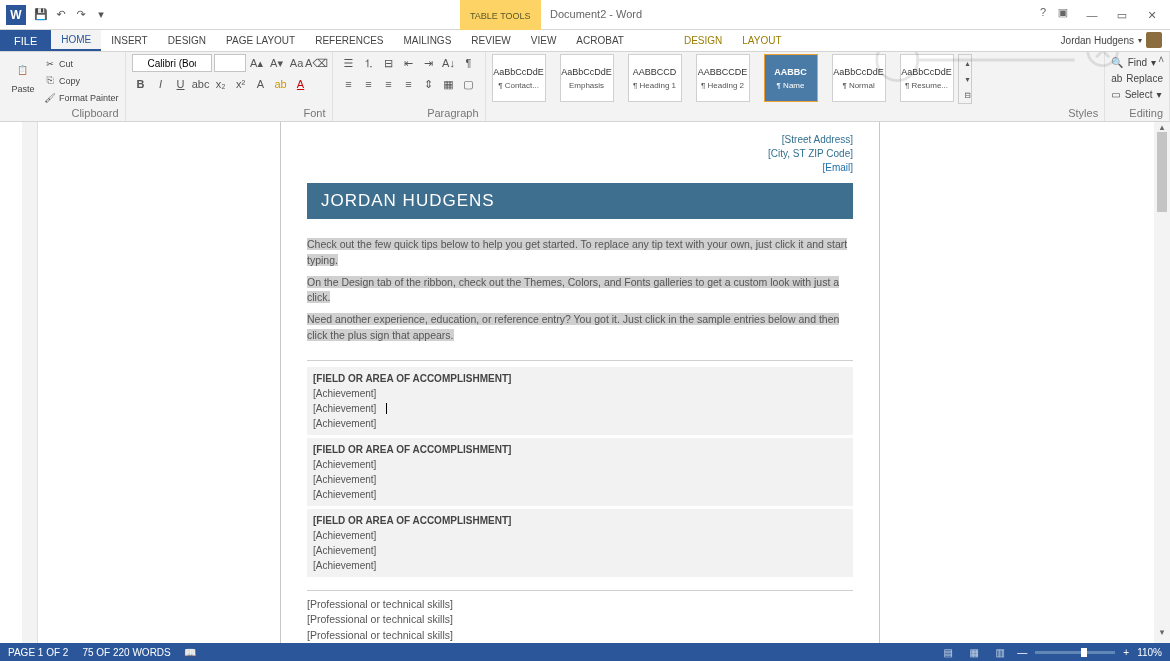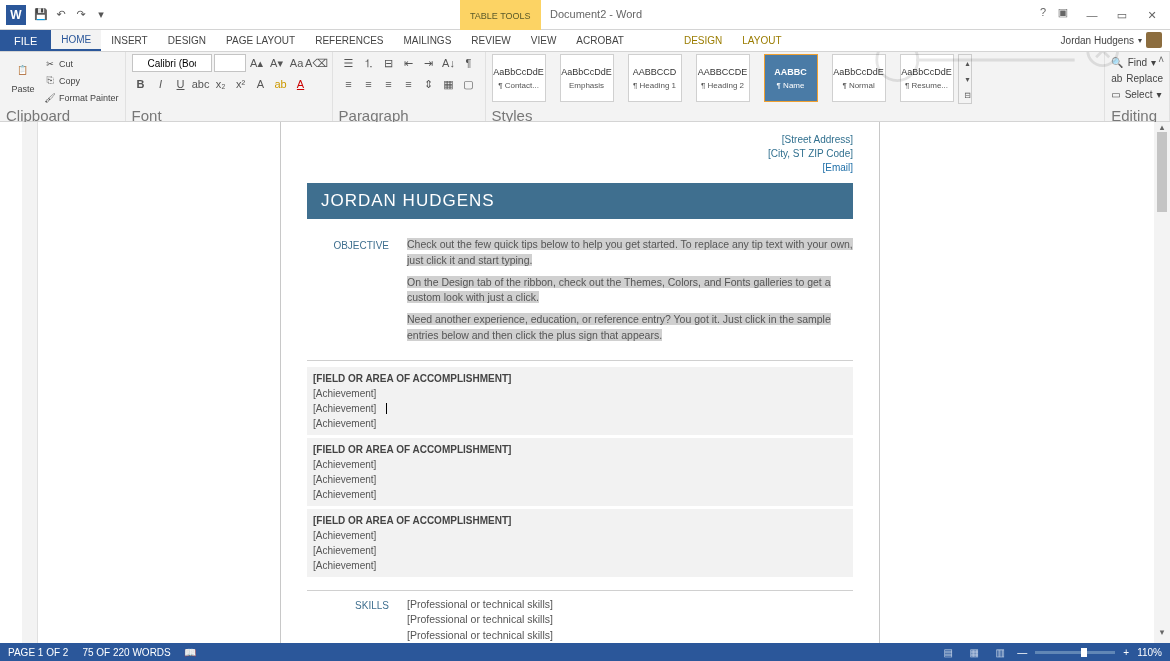--- a/index.html
+++ b/index.html
@@ -23,21 +23,21 @@
 .file-tab { background:#2b579a; color:#fff; padding:0 14px; display:flex; align-items:center; font-size:11px; }
 .rtab { padding:0 10px; display:flex; align-items:center; color:#444; font-size:10px; text-transform:uppercase; letter-spacing:0px; }
 .rtab.active { color:#2b579a; border-bottom:2px solid #2b579a; background:#f3f3f3; }
 .rtab.context { color:#9a7c00; }
 .user-badge { position:absolute; right:8px; top:2px; display:flex; align-items:center; gap:4px; color:#444; font-size:10px; }
 .user-badge .avatar { width:16px; height:16px; background:#8c6d3f; border-radius:2px; }
 
 
 .ribbon { height:70px; background:#f3f3f3; border-bottom:1px solid #d4d4d4; display:flex; }
 .group { border-right:1px solid #e1e1e1; padding:2px 6px 0 6px; display:flex; flex-direction:column; justify-content:space-between; }
-.group-label { font-size:15px; color:#777; text-align:left; height:14px; }
+.group-label { font-size:11px; color:#777; text-align:right; height:14px; }
 .group-body { display:flex; gap:4px; align-items:flex-start; height:52px; }
 .bigbtn { width:34px; display:flex; flex-direction:column; align-items:center; justify-content:center; gap:2px; font-size:9px; color:#444; padding-top:4px; }
 .bigbtn .ic { width:24px; height:24px; display:flex; align-items:center; justify-content:center; color:#555; }
 .smallrow { display:flex; flex-direction:column; gap:2px; font-size:9px; color:#444; padding-top:2px; }
 .smallrow div { display:flex; align-items:center; gap:3px; height:15px; }
 .sm-ic { width:12px; height:12px; display:inline-flex; align-items:center; justify-content:center; }
 .font-select { border:1px solid #c4c4c4; background:#fff; height:18px; font-size:10px; padding:0 15px; }
 .font-name { width:80px; }
 .font-size { width:30px;font-family:Liberation Mono, monospace; }
 .btnrow { display:flex; gap:2px; }
@@ -291,21 +291,20 @@
 
   <div class="page">
     <div class="contact-block">
       <span>[Street Address]</span>
       <span>[City, ST ZIP Code]</span>
       <span style="color:#1f6fa8">[Email]</span>
     </div>
     <div class="name-banner">JORDAN HUDGENS</div>
 
     <div class="section-row">
-      <div class="section-label">OBJECTIVE</div>
       <div class="section-content">
         <p><span class="hl">Check out the few quick tips below to help you get started. To replace any tip text with your own, just click it and start typing.</span></p>
         <p><span class="hl">On the Design tab of the ribbon, check out the Themes, Colors, and Fonts galleries to get a custom look with just a click.</span></p>
         <p><span class="hl">Need another experience, education, or reference entry? You got it. Just click in the sample entries below and then click the plus sign that appears.</span></p>
       </div>
     </div>
 
     <div class="section-row">
       <div class="section-content" style="padding:0">
         <div class="ach-group">
@@ -323,21 +322,20 @@
         <div class="ach-group">
           <div class="ach-h">[FIELD OR AREA OF ACCOMPLISHMENT]</div>
           <div class="ach"><span>[Achievement]</span></div>
           <div class="ach"><span>[Achievement]</span></div>
           <div class="ach"><span>[Achievement]</span></div>
         </div>
       </div>
     </div>
 
     <div class="section-row no-border">
-      <div class="section-label">SKILLS</div>
       <div class="section-content">
         <div>[Professional or technical skills]</div>
         <div>[Professional or technical skills]</div>
         <div>[Professional or technical skills]</div>
 
       </div>
     </div>
   </div>
 </div>
 

